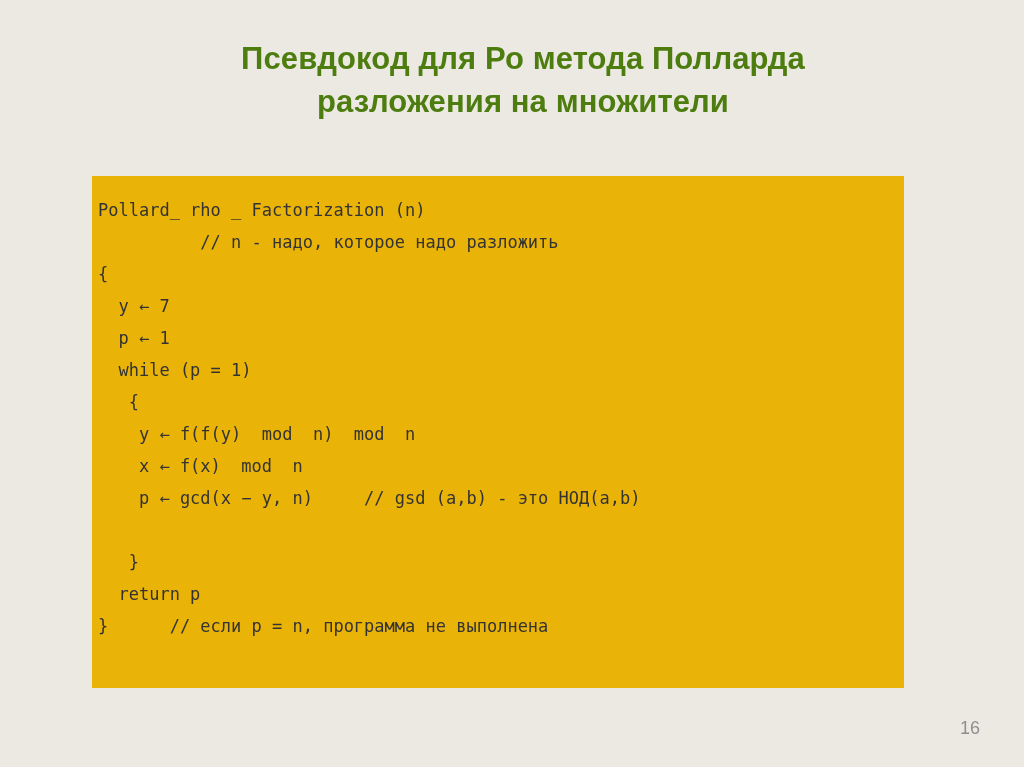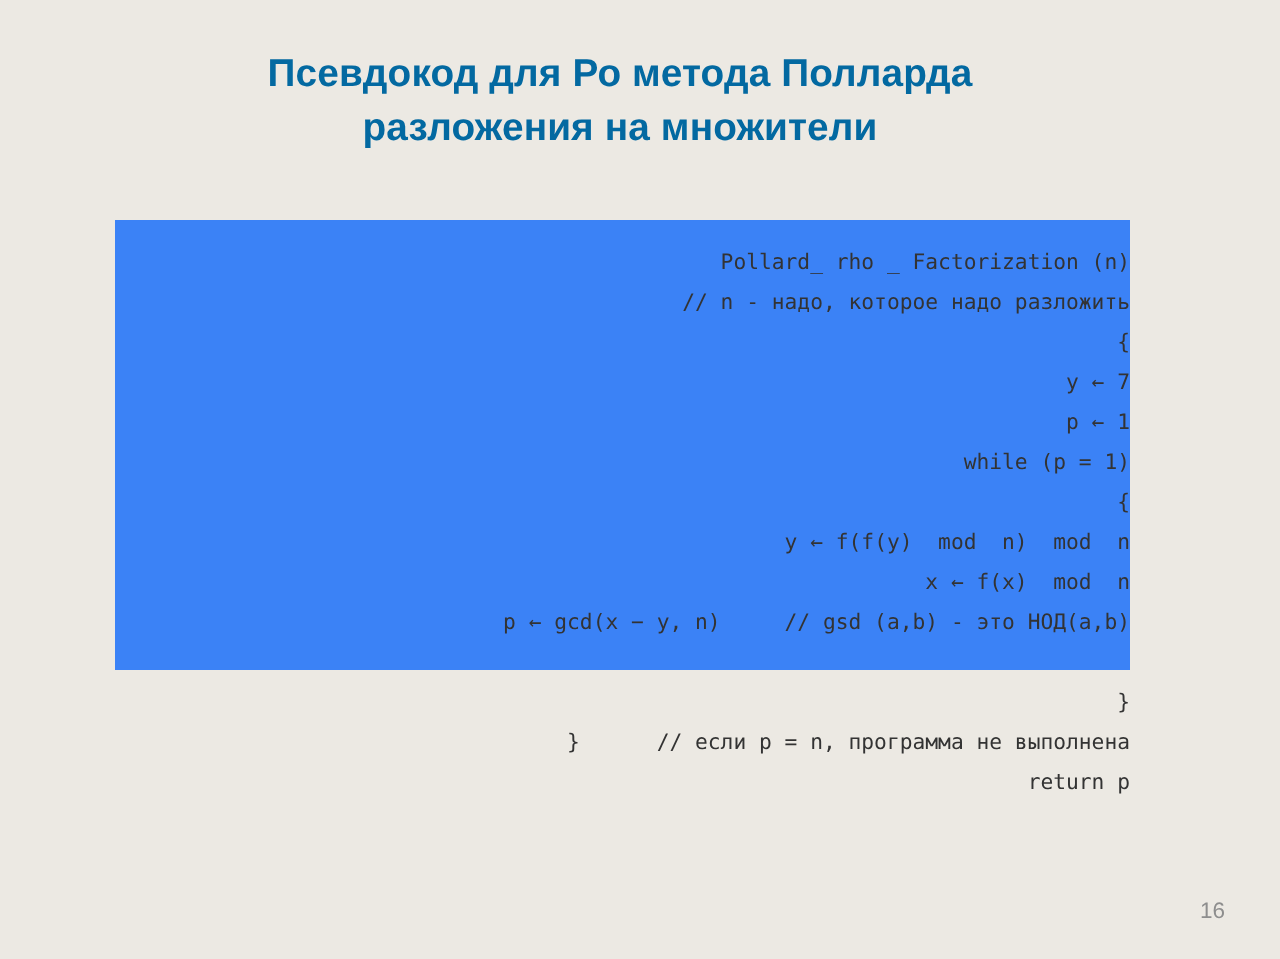--- a/index.html
+++ b/index.html
@@ -14,41 +14,40 @@
     overflow: hidden;
   }
   .slide {
     position: relative;
     width: 1024px;
     height: 767px;
     background: #ece9e3;
   }
   .title {
     position: absolute;
-    left: 96px;
+    left: 123px;
     top: 38px;
     width: 800px;
     text-align: center;
     font-size: 31px;
     font-weight: bold;
-    color: #0369a1;
+    color: #4d7c0f;
     line-height: 1.38;
     letter-spacing: 0.1px;
   }
   .title-line {
     display: block;
   }
   .code-panel {
     position: absolute;
     left: 92px;
     top: 176px;
     width: 812px;
-    height: 360px;
-    background: #3b82f6;
-    text-align: right;
+    height: 512px;
+    background: #eab308;
   }
   .code {
     position: absolute;
     left: 0;
     top: 0;
     width: 812px;
     height: 512px;
     padding: 18px 0 0 0;
     box-sizing: border-box;
     font-family: "DejaVu Sans Mono", monospace;
@@ -89,19 +88,19 @@
       <span class="ln">{</span>
       <span class="ln">  y ← 7</span>
       <span class="ln">  p ← 1</span>
       <span class="ln">  while (p = 1)</span>
       <span class="ln">   {</span>
       <span class="ln">    y ← f(f(y)  mod  n)  mod  n</span>
       <span class="ln">    x ← f(x)  mod  n</span>
       <span class="ln">    p ← gcd(x − y, n)     // gsd (a,b) - это НОД(a,b)</span>
       <span class="ln"></span>
       <span class="ln">   }</span>
+      <span class="ln">  return p</span>
       <span class="ln">}      // если p = n, программа не выполнена</span>
-      <span class="ln">  return p</span>
     </div>
   </div>
 
   <div class="pagenum">16</div>
 </div>
 
 </body></html>

